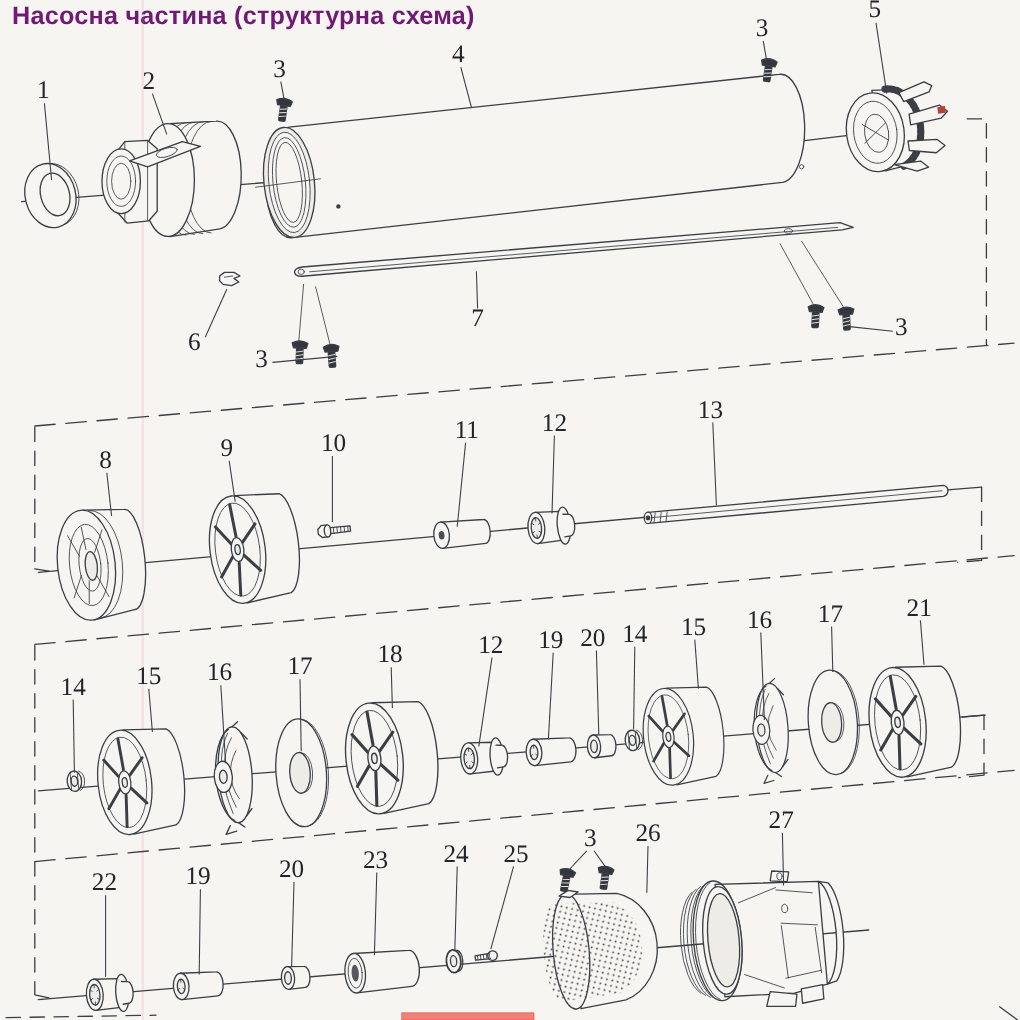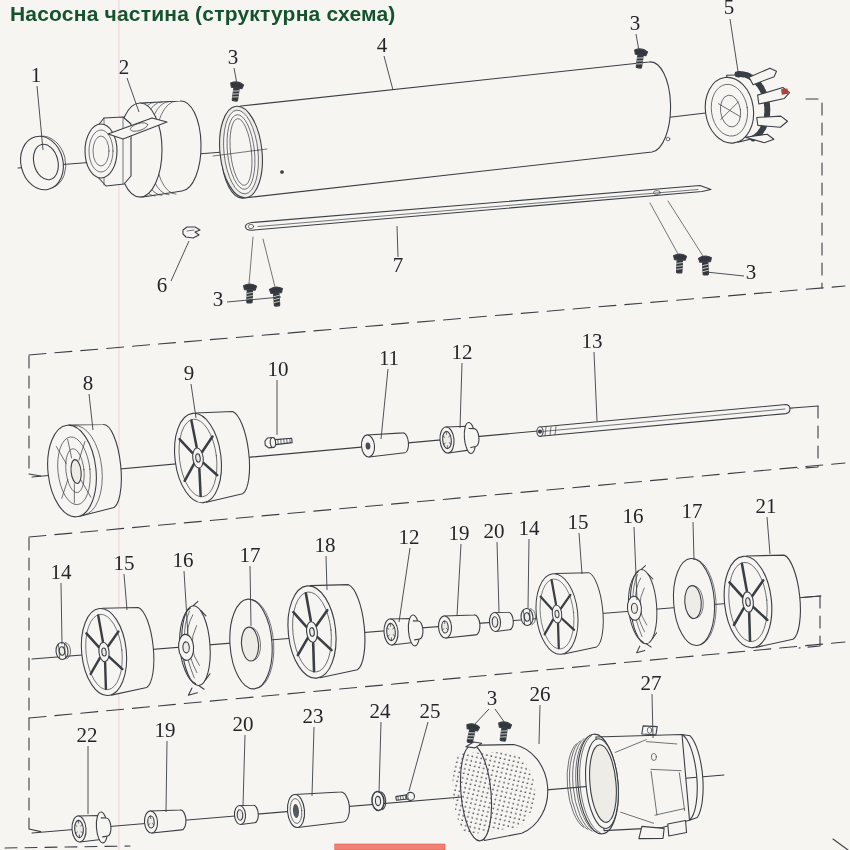--- a/index.html
+++ b/index.html
@@ -1,19 +1,19 @@
 <!DOCTYPE html>
 <html><head>
 <meta charset="utf-8">
 <style>
   html,body{margin:0;padding:0;}
   body{width:850px;height:850px;background:#f7f5f1;position:relative;overflow:hidden;
        font-family:"Liberation Sans",sans-serif;}
   #page-title{position:absolute;left:10px;top:2px;font-size:21px;font-weight:bold;
-       letter-spacing:.2px;color:#14532d;white-space:nowrap;}
+       letter-spacing:.2px;color:#701a75;white-space:nowrap;}
   #art{position:absolute;left:0;top:0;}
   #art .ink{stroke:#3a3f46;fill:none;stroke-width:1.1;stroke-linecap:round;stroke-linejoin:round;}
   .fp{fill:#f7f5f1;}
   .fl{fill:#eeece7;}
   .dark{fill:#33373d;}
   .thin{stroke-width:.7;}
   .bold{stroke-width:2.5;}
   .lt{stroke:#e7e5e0;stroke-width:.8;}
   .dash{stroke-dasharray:12 8;}
   .dashL{stroke-dasharray:17 9;}

